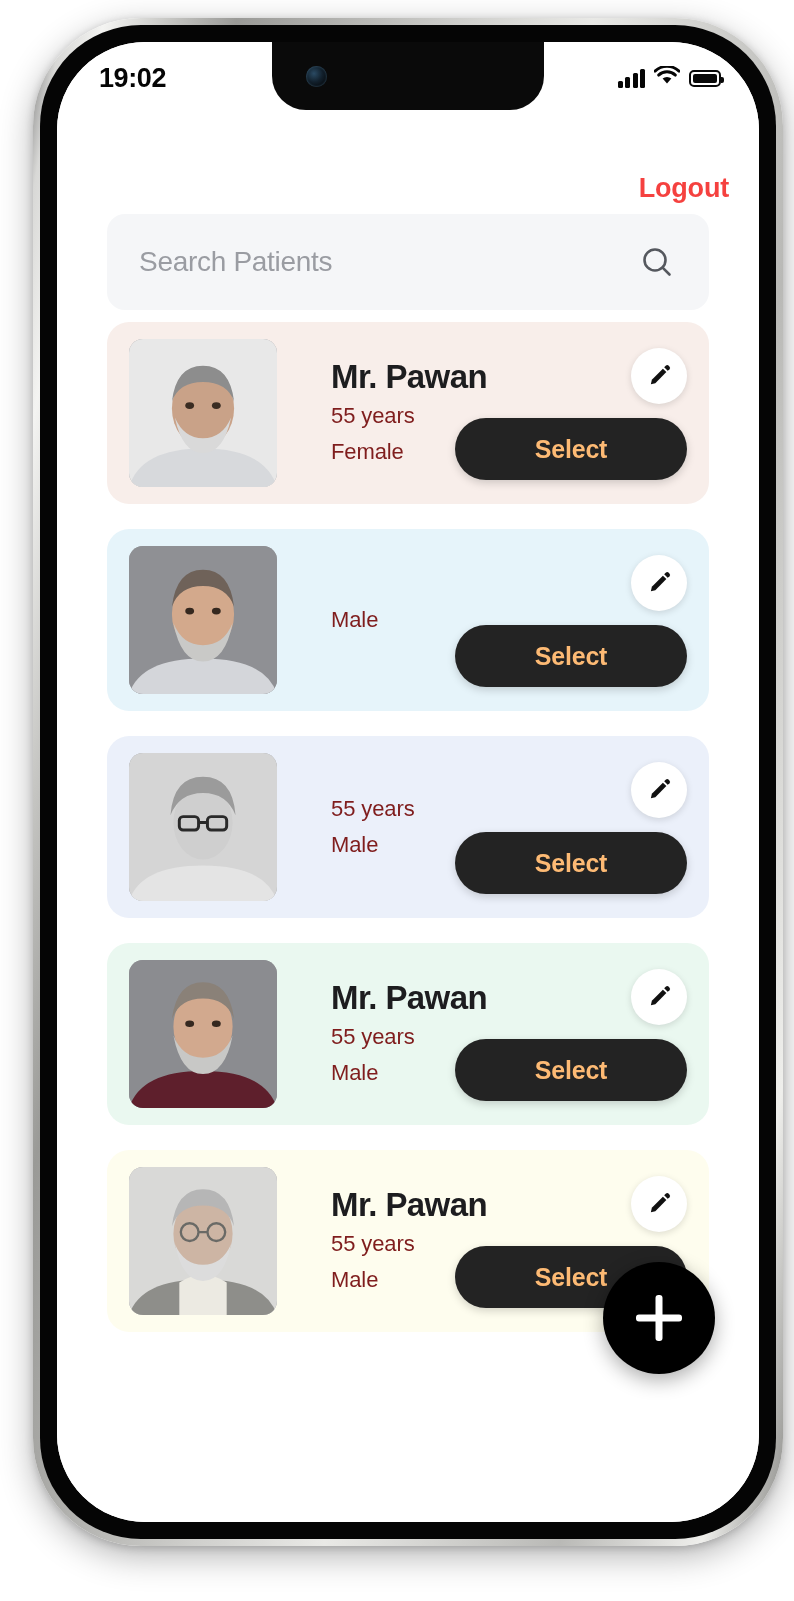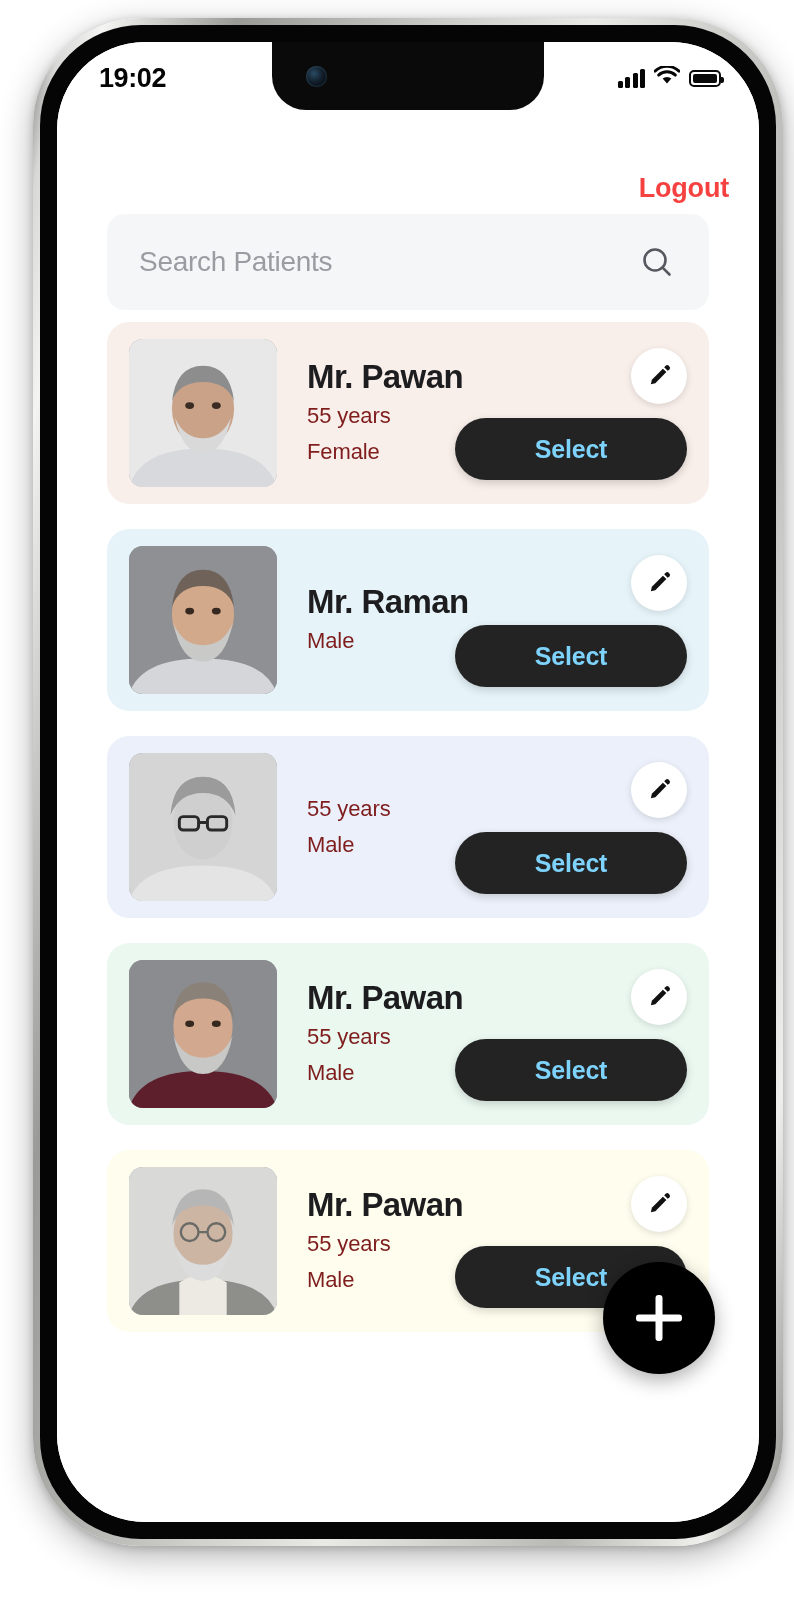--- a/index.html
+++ b/index.html
@@ -226,20 +226,21 @@
   }
 
   .card {
     position: relative;
     height: 182px;
     border-radius: 22px;
     display: flex;
     align-items: center;
     padding: 0 22px;
     flex: 0 0 auto;
+    gap: 24px;
   }
 
   .avatar {
     width: 148px;
     height: 148px;
     border-radius: 14px;
     flex: 0 0 148px;
     overflow: hidden;
     position: relative;
     background: #9a9a9e;
@@ -286,21 +287,21 @@
   }
 
   .select-btn {
     position: absolute;
     right: 22px;
     bottom: 24px;
     width: 232px;
     height: 62px;
     border-radius: 32px;
     background: #232323;
-    color: #7dd3fc;
+    color: #fdba74;
     border: 0;
     font-family: "Liberation Sans", sans-serif;
     font-size: 25px;
     font-weight: 600;
     letter-spacing: -0.2px;
     cursor: pointer;
     display: flex;
     align-items: center;
     justify-content: center;
     box-shadow: 0 3px 9px rgba(0,0,0,0.17);
@@ -430,21 +431,20 @@
                   <rect width="100" height="100" fill="#8f9094"></rect>
                   <path d="M0 100 q8-24 50-24 q42 0 50 24Z" fill="#d4d6da"></path>
                   <ellipse cx="50" cy="46" rx="21" ry="26" fill="#d3a98c"></ellipse>
                   <path d="M29 41 q3-25 21-25 q18 0 21 25 q-5-14-21-14 q-16 0-21 14Z" fill="#6f6259"></path>
                   <path d="M30 52 q5 26 20 26 q15 0 20-26 q-6 15-20 15 q-14 0-20-15Z" fill="#c9c9c7"></path>
                   <ellipse cx="41" cy="44" rx="3" ry="2.3" fill="#35281f"></ellipse>
                   <ellipse cx="59" cy="44" rx="3" ry="2.3" fill="#35281f"></ellipse>
                 </svg>
               </div>
               <div class="card-info">
-                <div class="p-name">Mr. Raman</div>
                 <div class="p-gender">Male</div>
               </div>
               <div class="edit-btn">
                 <svg width="26" height="26" viewBox="0 0 24 24">
                   <path d="M4.5 19.5 L5.4 15.4 L15.6 5.2 L18.8 8.4 L8.6 18.6 Z" fill="#111"></path>
                   <path d="M16.8 4 L18.2 2.6 a2 2 0 0 1 2.8 0 l0.6 0.6 a2 2 0 0 1 0 2.8 L20 7.2 Z" fill="#111"></path>
                 </svg>
               </div>
               <button class="select-btn">Select</button>
             </div>

